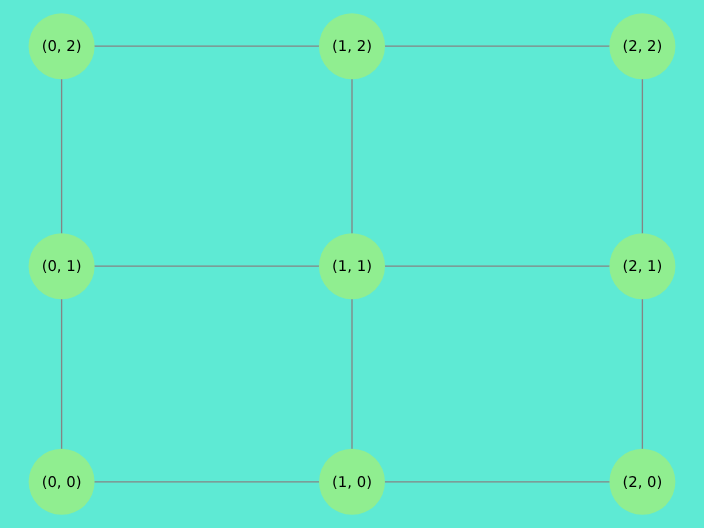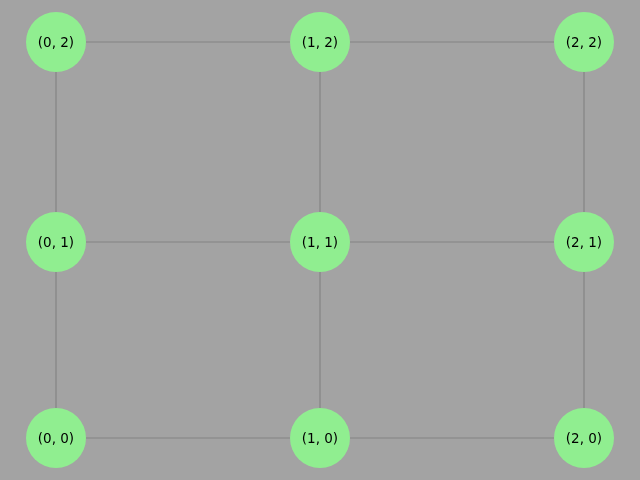--- a/index.html
+++ b/index.html
@@ -4,21 +4,21 @@
 <style>
   html, body {
     margin: 0;
     padding: 0;
     background: #ffffff;
   }
   .figure {
     position: relative;
     width: 640px;
     height: 480px;
-    background: #a3a3a3;
+    background: #5eead4;
     overflow: hidden;
     font-family: "DejaVu Sans", sans-serif;
   }
   svg {
     display: block;
   }
   .graph-edge {
     stroke-width: 1.2px;
     fill: none;
   }

